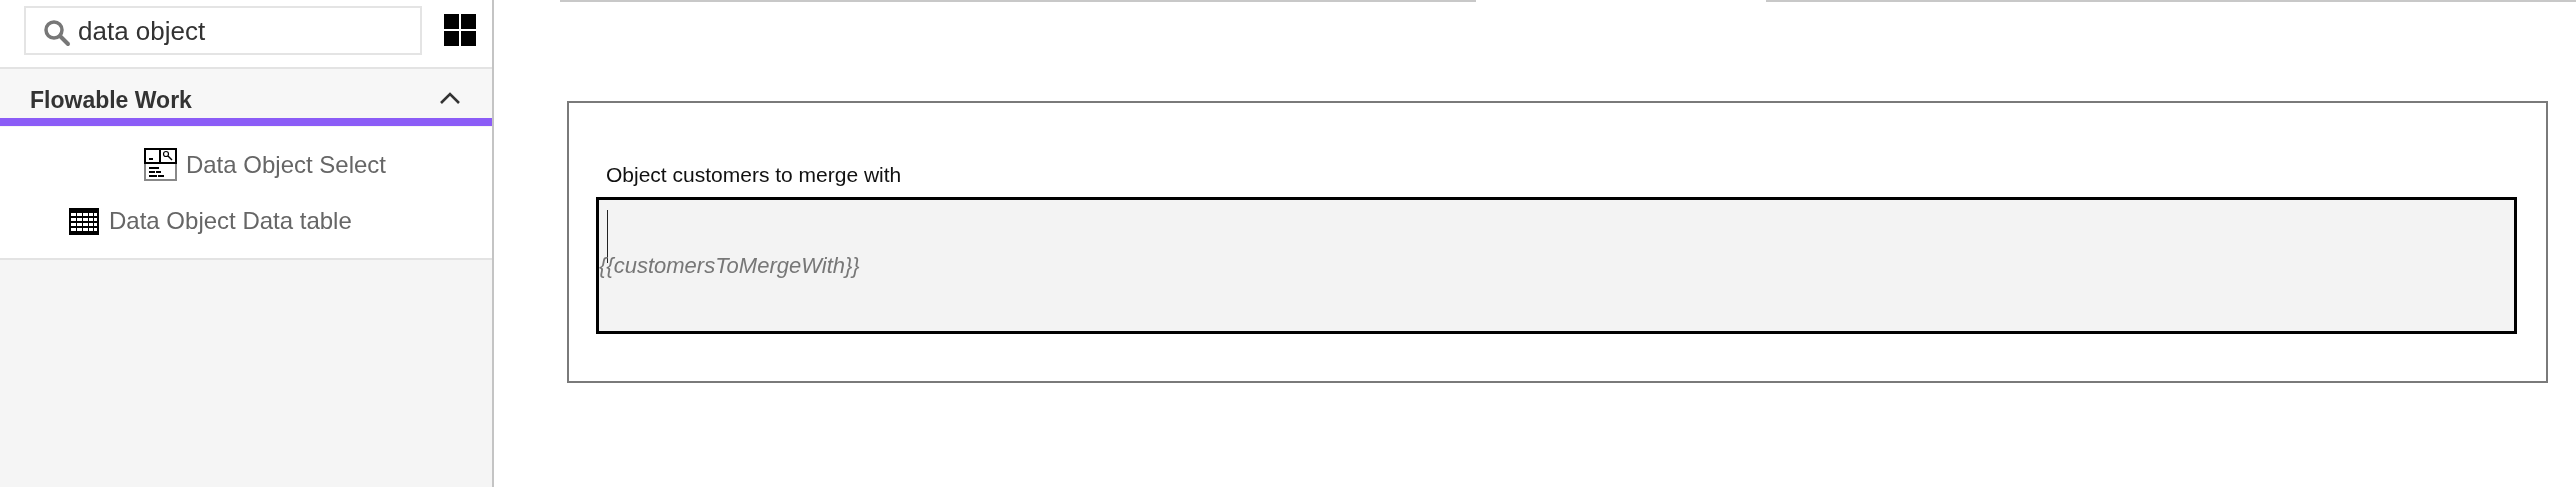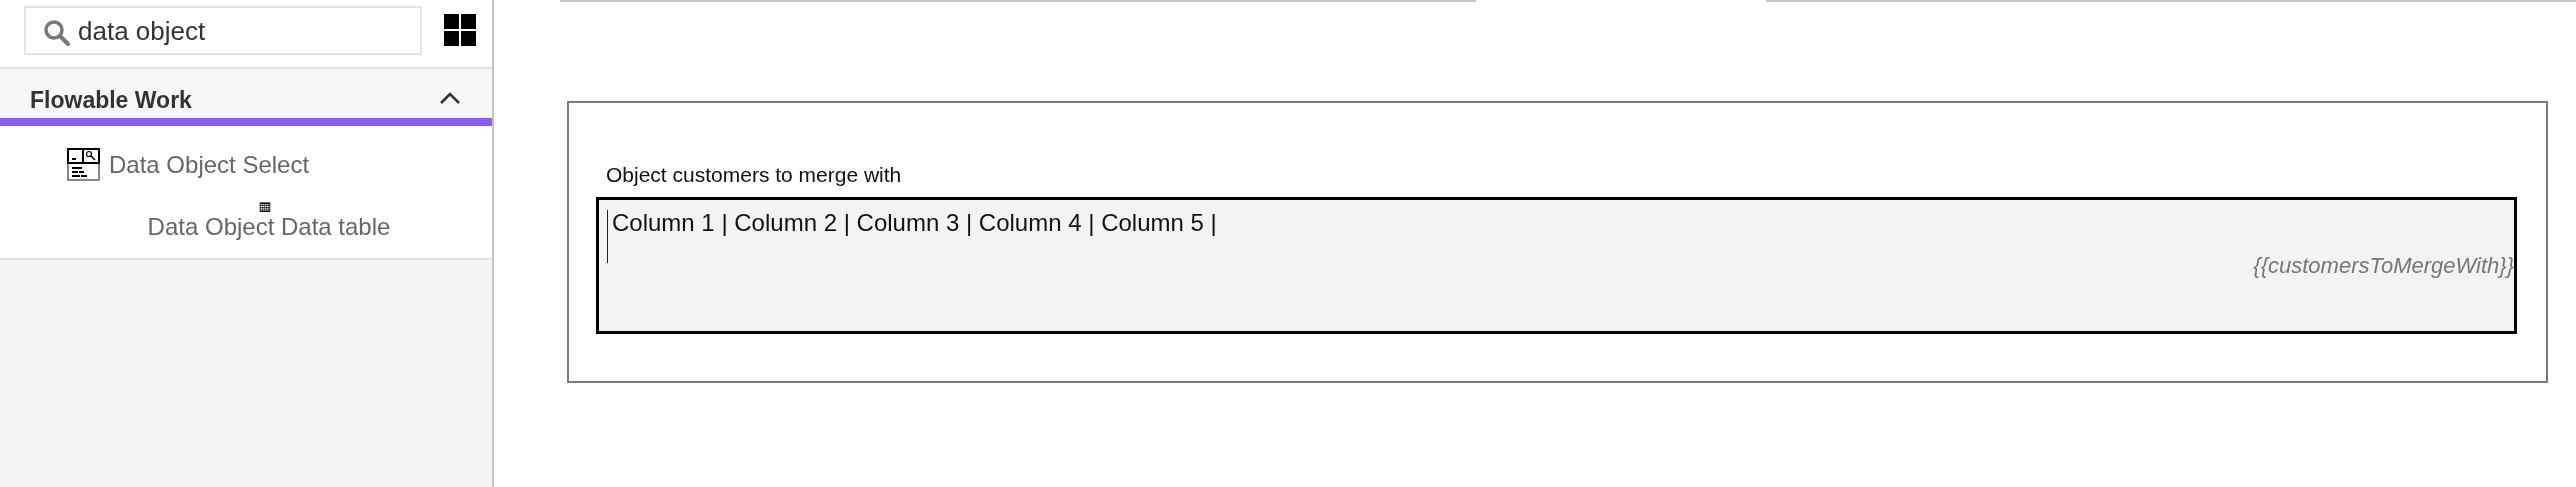--- a/index.html
+++ b/index.html
@@ -26,21 +26,21 @@
 
   
   .tab-line { position: absolute; top: 0; height: 2px; background: #c8c8c8; }
 
   
   .form-panel { position: absolute; left: 567px; top: 101px; width: 1981px; height: 282px; border: 2px solid #7a7a7a; background: #fff; }
   .field-label { position: absolute; left: 606px; top: 163px; font-size: 21px; color: #111; white-space: nowrap; }
   .datatable { position: absolute; left: 596px; top: 197px; width: 1921px; height: 137px; border: 3px solid #000; background: #f3f3f3; cursor: pointer; }
   .caret { position: absolute; left: 8px; top: 10px; width: 1px; height: 53px; background: #222; }
   .columns { position: absolute; left: 13px; top: 9px; font-size: 24px; color: #111; white-space: nowrap; }
-  .binding { position: absolute; left: 0; right: 0; top: 53px; text-align: right; font-size: 22px; font-style: italic; color: #777; }
+  .binding { position: absolute; left: 0; right: 0; top: 53px; text-align: left; font-size: 22px; font-style: italic; color: #777; }
 </style>
 </head>
 <body>
 
 <div class="sidebar">
   <div class="sidebar-top">
     <div class="search-box">
       <svg class="search-icon" viewBox="0 0 28 28">
         <circle cx="11" cy="11" r="8" fill="none" stroke="#777" stroke-width="3.5"></circle>
         <line x1="17" y1="17" x2="25" y2="25" stroke="#777" stroke-width="4" stroke-linecap="round"></line>
@@ -56,37 +56,37 @@
   </div>
 
   <div class="group-header">
     <span class="group-title">Flowable Work</span>
     <svg class="chevron-up" viewBox="0 0 22 14">
       <polyline points="2,12 11,3 20,12" fill="none" stroke="#333" stroke-width="2.6"></polyline>
     </svg>
   </div>
 
   <div class="group-body">
-    <div class="palette-item" style="top:18px;">
+    <div class="palette-item" style="top:18px;justify-content:center;">
       <svg class="palette-icon" viewBox="0 0 34 34">
         <rect x="1" y="1" width="31" height="31" fill="#fff" stroke="#888" stroke-width="2"></rect>
         <rect x="1" y="1" width="31" height="14" fill="#fff" stroke="#000" stroke-width="2"></rect>
         <line x1="16" y1="1" x2="16" y2="15" stroke="#000" stroke-width="2"></line>
         <rect x="5" y="10" width="4" height="2" fill="#000"></rect>
         <circle cx="22" cy="6" r="2.5" fill="none" stroke="#000" stroke-width="1.2"></circle>
         <line x1="24" y1="8" x2="28" y2="12" stroke="#000" stroke-width="1.5"></line>
         <rect x="5" y="19" width="10" height="2" fill="#000"></rect>
         <rect x="5" y="23" width="6" height="2" fill="#000"></rect>
         <rect x="12" y="23" width="5" height="2" fill="#000"></rect>
         <rect x="5" y="27" width="8" height="2" fill="#000"></rect>
         <rect x="14" y="27" width="6" height="2" fill="#000"></rect>
       </svg>
       <span class="label">Data Object Select</span>
     </div>
-    <div class="palette-item" style="top:74px;flex-direction:column;">
+    <div class="palette-item" style="top:74px;">
       <svg class="palette-icon" viewBox="0 0 34 34">
         <rect x="2" y="4" width="30" height="27" fill="#000"></rect>
         <g fill="#fff">
           <rect x="4" y="9" width="5" height="3"></rect>
             <rect x="10" y="9" width="5" height="3"></rect>
             <rect x="16" y="9" width="5" height="3"></rect>
             <rect x="22" y="9" width="4" height="3"></rect>
             <rect x="27" y="9" width="3" height="3"></rect>
           <rect x="4" y="14" width="5" height="3"></rect>
             <rect x="10" y="14" width="5" height="3"></rect>
@@ -110,16 +110,15 @@
   </div>
 </div>
 
 <div class="tab-line" style="left:560px; width:916px;"></div>
 <div class="tab-line" style="left:1766px; width:810px;"></div>
 
 <div class="form-panel"></div>
 <div class="field-label">Object customers to merge with</div>
 <div class="datatable">
   <div class="caret"></div>
-  <div class="columns">Column 1 | Column 2 | Column 3 | Column 4 | Column 5 |</div>
   <div class="binding">{{customersToMergeWith}}</div>
 </div>
 
 
 </body></html>

